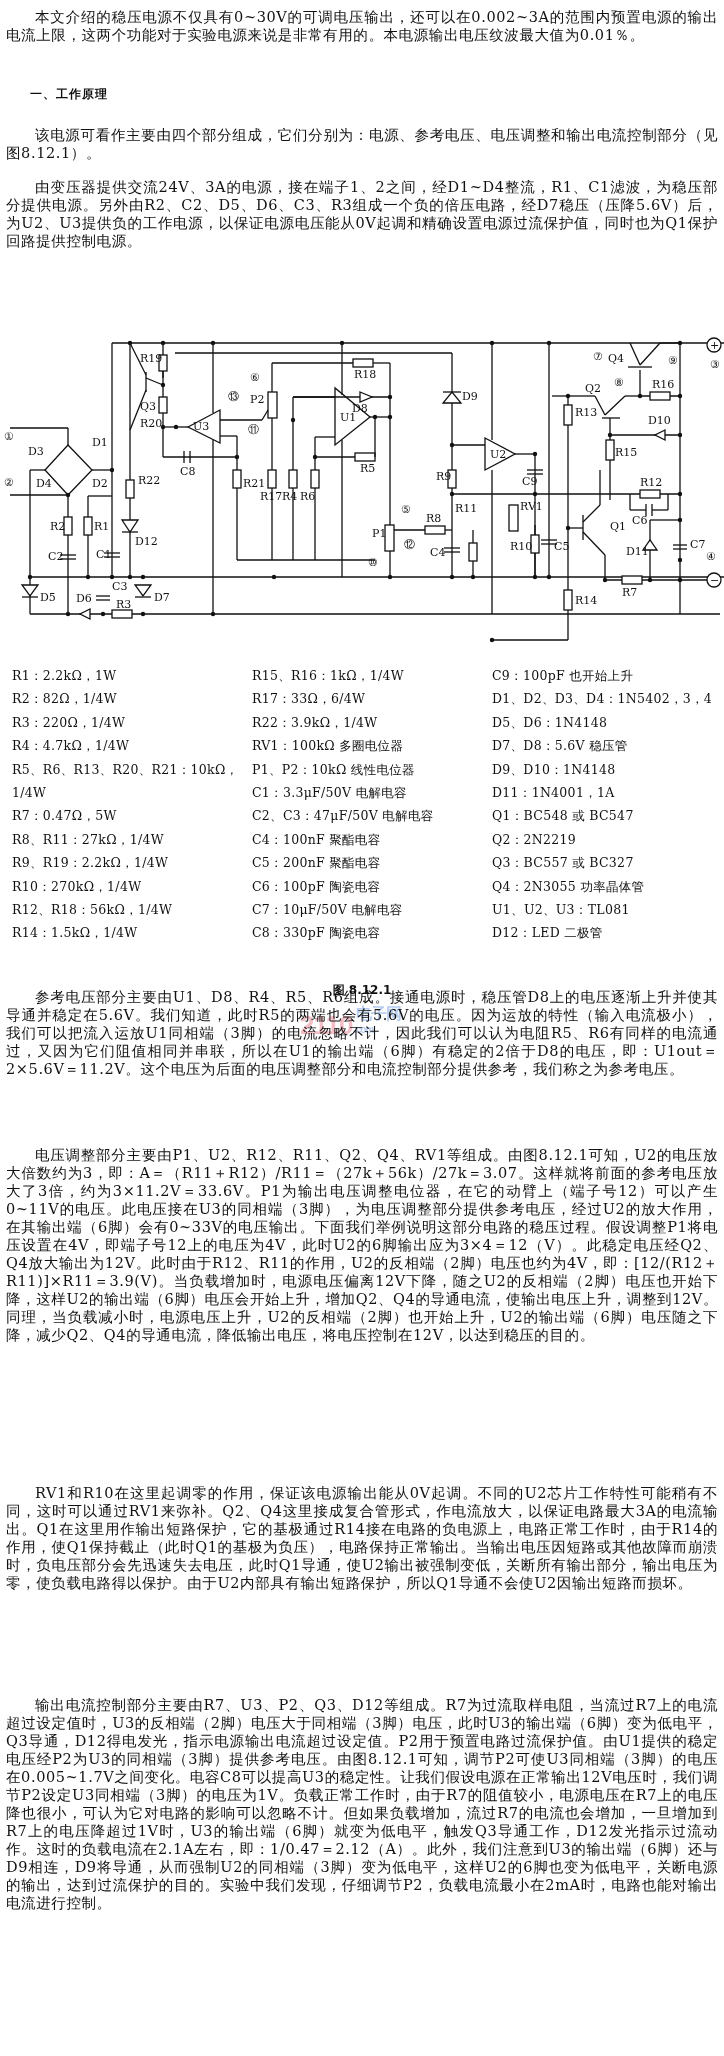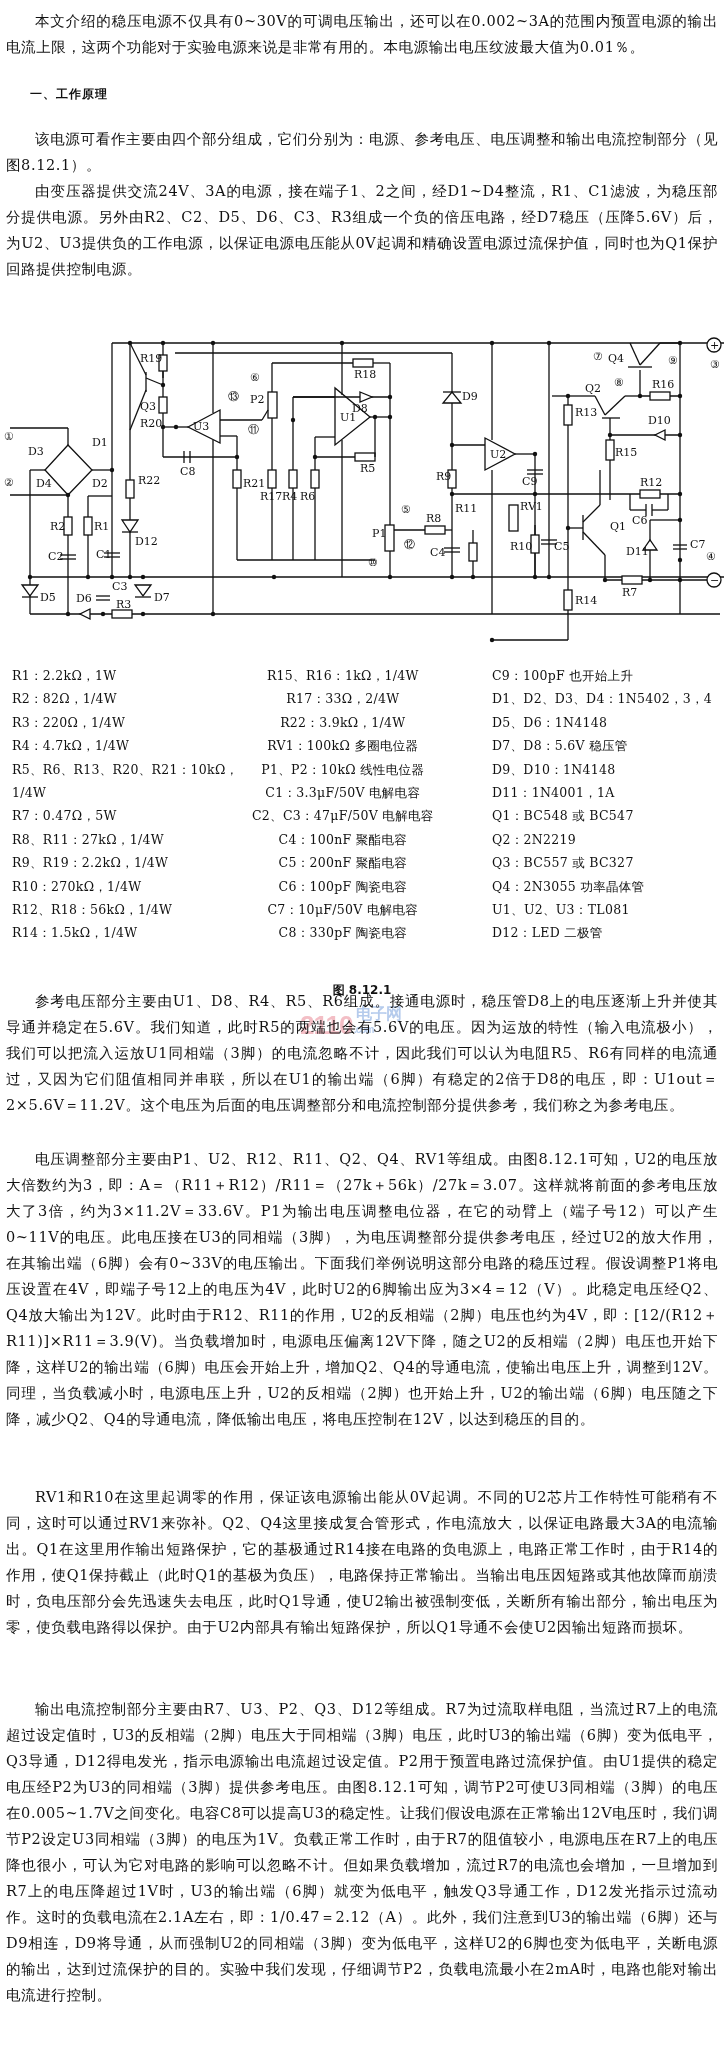--- a/index.html
+++ b/index.html
@@ -4,21 +4,21 @@
 <style>
   html, body { margin: 0; padding: 0; background: #ffffff; }
   body {
     width: 724px; height: 2056px; overflow: hidden; position: relative;
     font-family: "DejaVu Serif", "Liberation Serif", serif;
     color: #111; font-size: 14.5px;
   }
   .page { position: absolute; left: 0; top: 0; width: 724px; }
   .para {
     position: absolute; left: 6px; width: 712px;
-    line-height: 26px; text-indent: 2em; letter-spacing: 0.6px;
+    line-height: 18px; text-indent: 2em; letter-spacing: 0.6px;
     text-align: justify; margin: 0;
   }
   .heading {
     position: absolute; left: 30px; top: 86px;
     font-family: "DejaVu Sans", "Liberation Sans", sans-serif;
     font-weight: bold; font-size: 12px; letter-spacing: 1px;
   }
   .schematic2 { position: absolute; left: 0; top: 300px; width: 724px; height: 350px; }
   .parts { position: absolute; top: 664px; left: 12px; width: 712px; font-size: 12.5px; }
   .parts .col { position: absolute; top: 0; }
@@ -365,23 +365,23 @@
       <div class="row">R4：4.7kΩ，1/4W</div>
       <div class="row">R5、R6、R13、R20、R21：10kΩ，</div>
       <div class="row">1/4W</div>
       <div class="row">R7：0.47Ω，5W</div>
       <div class="row">R8、R11：27kΩ，1/4W</div>
       <div class="row">R9、R19：2.2kΩ，1/4W</div>
       <div class="row">R10：270kΩ，1/4W</div>
       <div class="row">R12、R18：56kΩ，1/4W</div>
       <div class="row">R14：1.5kΩ，1/4W</div>
     </div>
-    <div class="col" style="left:240px;text-align:center;">
+    <div class="col" style="left:240px;">
       <div class="row">R15、R16：1kΩ，1/4W</div>
-      <div class="row">R17：33Ω，2/4W</div>
+      <div class="row">R17：33Ω，6/4W</div>
       <div class="row">R22：3.9kΩ，1/4W</div>
       <div class="row">RV1：100kΩ 多圈电位器</div>
       <div class="row">P1、P2：10kΩ 线性电位器</div>
       <div class="row">C1：3.3μF/50V 电解电容</div>
       <div class="row">C2、C3：47μF/50V 电解电容</div>
       <div class="row">C4：100nF 聚酯电容</div>
       <div class="row">C5：200nF 聚酯电容</div>
       <div class="row">C6：100pF 陶瓷电容</div>
       <div class="row">C7：10μF/50V 电解电容</div>
       <div class="row">C8：330pF 陶瓷电容</div>

